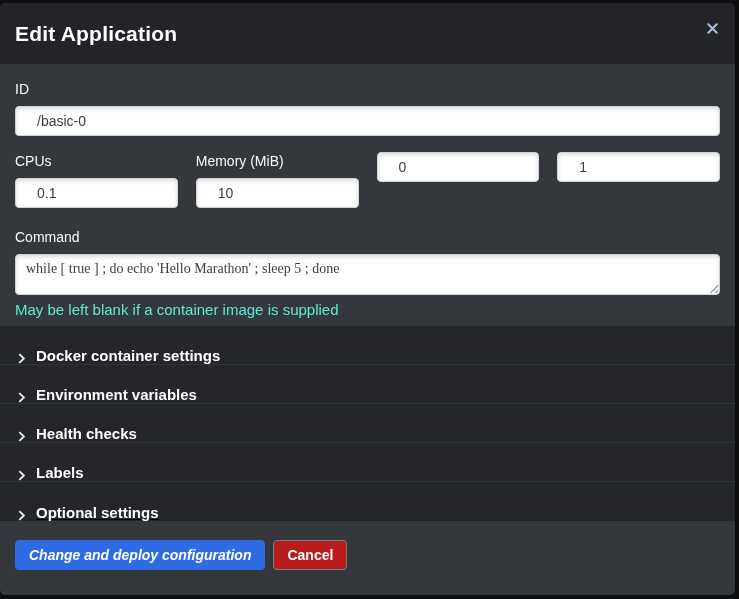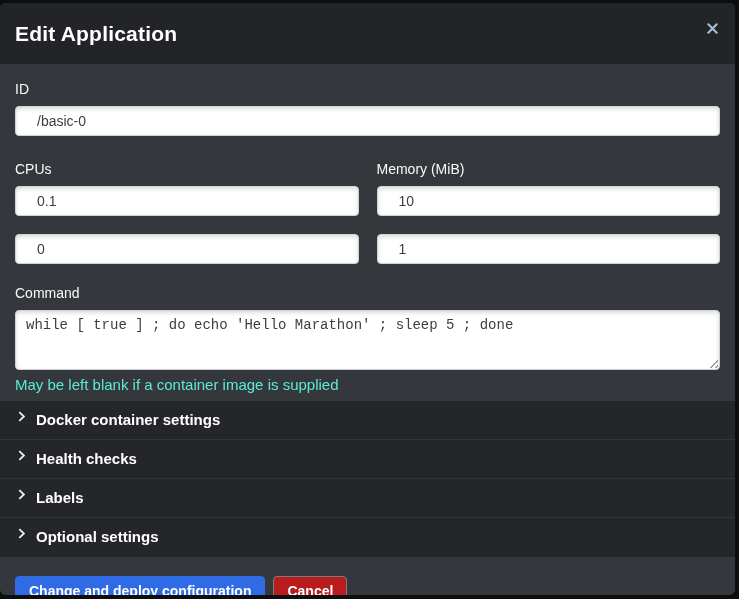--- a/index.html
+++ b/index.html
@@ -76,36 +76,36 @@
     border-radius: 4px;
     background: #ffffff;
     box-shadow: inset 0 2px 4px rgba(0,0,0,0.14);
     padding: 0 21px;
     font-family: "Liberation Sans", "DejaVu Sans", sans-serif;
     font-size: 14px;
     color: #3a3e44;
   }
   .field-row {
     display: grid;
-    grid-template-columns: repeat(2, 1fr);
+    grid-template-columns: repeat(4, 1fr);
     gap: 18px;
-    margin-top: 24px;
+    margin-top: 16px;
   }
   .command-group { margin-top: 20px; }
   .textarea-wrap { position: relative; }
   .command-textarea {
     display: block;
     width: 100%;
-    height: 60px;
+    height: 41px;
     border: 1px solid #cfd2d6;
     border-radius: 4px;
     background: #ffffff;
     box-shadow: inset 0 2px 4px rgba(0,0,0,0.14);
     padding: 6px 10px;
-    font-family: Liberation Mono, monospace;
+    font-family: Liberation Serif, serif;
     font-size: 14px;
     color: #3a3e44;
     resize: none;
     overflow: hidden;
   }
   .resize-handle {
     position: absolute;
     right: 2px; bottom: 2px;
     width: 10px; height: 10px;
     cursor: nwse-resize;
@@ -123,27 +123,27 @@
     line-height: 18px;
   }
   
   .accordion {
     background: var(--accordion-bg);
     flex: 0 0 auto;
   }
   .accordion-row {
     height: 39px;
     display: flex;
-    align-items: flex-start;
+    align-items: flex-end;
     gap: 9px;
-    padding: 10px 16px;
+    padding: 0 16px;
     border-bottom: 1px solid #313439;
     cursor: pointer;
   }
-  .accordion-row:last-child { border-bottom: none; }
+  .accordion-row:last-child { border-bottom: none; text-decoration: underline; }
   .accordion-label {
     font-size: 15px;
     font-weight: 700;
     color: #ffffff;
   }
   .chevron { display: flex; align-items: center; }
   
   .modal-footer {
     background: var(--panel-mid);
     flex: 1 1 auto;
@@ -159,20 +159,21 @@
     font-size: 14px;
     font-weight: 700;
     cursor: pointer;
     padding: 0 13px;
     line-height: 28px;
   }
   .btn-primary {
     background: var(--accent-blue);
     border: 1px solid var(--accent-blue);
     color: #ffffff;
+    font-style: italic;
   }
   .btn-cancel {
     background: #b91c1c;
     border: 1px solid #797d82;
     color: #ffffff;
   }
 </style>
 </head>
 <body>
 
@@ -230,20 +231,28 @@
           </svg>
       </span>
       <span class="accordion-label">Docker container settings</span>
     </div>
     <div class="accordion-row">
       <span class="chevron">
         <svg width="11" height="11" viewBox="0 0 10 10">
             <polyline points="3,1 7.2,5 3,9" fill="none" stroke="#eef0f2" stroke-width="1.6"></polyline>
           </svg>
       </span>
+      <span class="accordion-label">Environment variables</span>
+    </div>
+    <div class="accordion-row">
+      <span class="chevron">
+        <svg width="11" height="11" viewBox="0 0 10 10">
+            <polyline points="3,1 7.2,5 3,9" fill="none" stroke="#eef0f2" stroke-width="1.6"></polyline>
+          </svg>
+      </span>
       <span class="accordion-label">Health checks</span>
     </div>
     <div class="accordion-row">
       <span class="chevron">
         <svg width="11" height="11" viewBox="0 0 10 10">
             <polyline points="3,1 7.2,5 3,9" fill="none" stroke="#eef0f2" stroke-width="1.6"></polyline>
           </svg>
       </span>
       <span class="accordion-label">Labels</span>
     </div>

